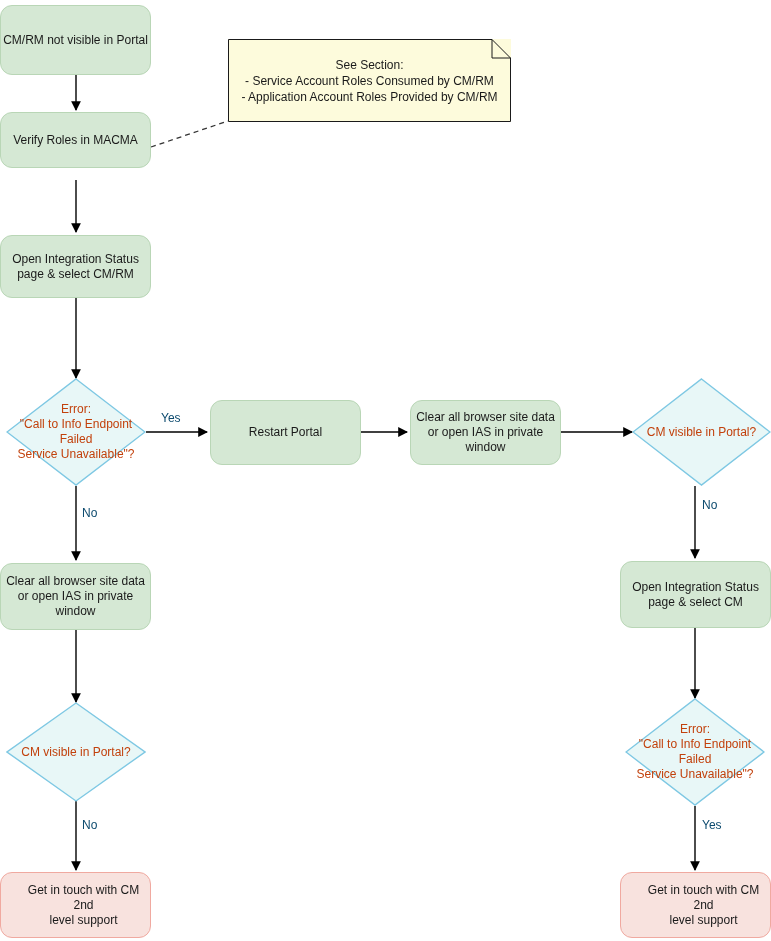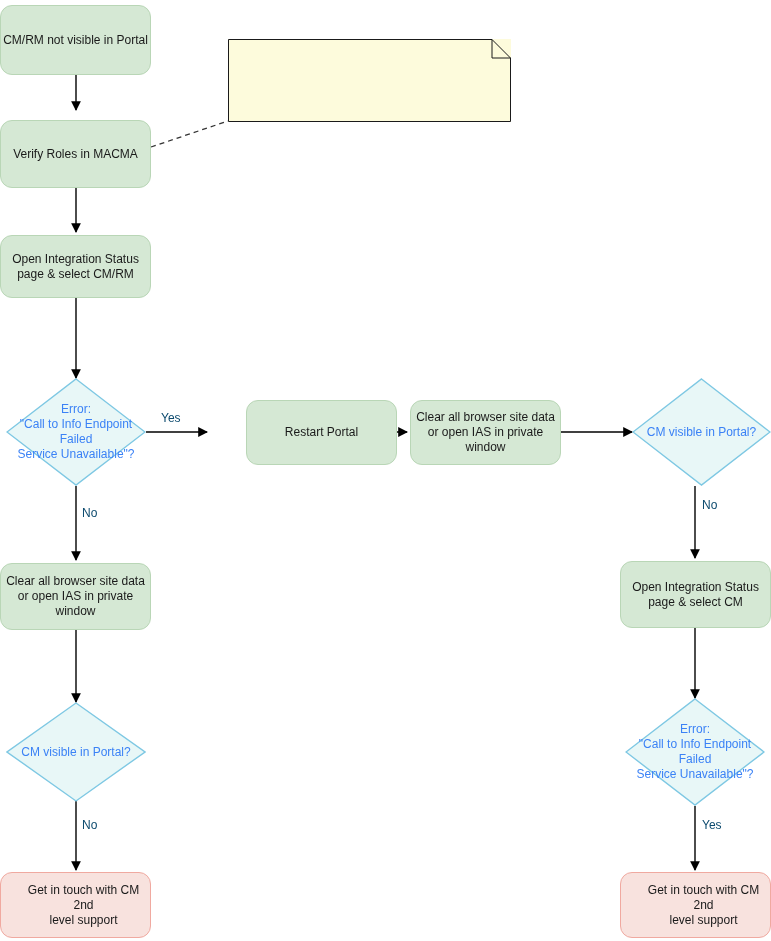--- a/index.html
+++ b/index.html
@@ -48,21 +48,21 @@
     position: absolute;
     left: 0; top: 0;
     width: 100%; height: 100%;
   }
   .diamond-label {
     position: relative;
     z-index: 2;
     text-align: center;
     font-size: 12px;
     line-height: 15px;
-    color: #3b82f6;
+    color: #c2410c;
     white-space: pre-line;
     width: 200px;
   }
   .note {
     position: absolute;
     box-sizing: border-box;
     background: #fdfbdc;
     font-size: 12px;
     line-height: 16px;
     color: #1a1a1a;
@@ -134,39 +134,39 @@
       <line x1="76" y1="800" x2="76" y2="870"></line>
     </g>
 
     <line x1="151" y1="147" x2="228" y2="121" stroke="#333333" stroke-width="1.3" stroke-dasharray="5,4" fill="none"></line>
   </svg>
 
   <div class="node proc" style="left:0px; top:5px; width:151px; height:70px;">
     <span>CM/RM not visible in Portal</span>
   </div>
 
-  <div class="node proc" style="left:0px; top:112px; width:151px; height:68px;margin-top:8px;">
+  <div class="node proc" style="left:0px; top:112px; width:151px; height:56px;">
     <span>Verify Roles in MACMA</span>
   </div>
 
   <div class="node proc" style="left:0px; top:235px; width:151px; height:63px;">
     <span>Open Integration Status
 page &amp; select CM/RM</span>
   </div>
 
   <div class="diamond-wrap" style="left:6px; top:378px; width:140px; height:108px;">
     <svg class="diamond-shape" viewBox="0 0 140 108" preserveAspectRatio="none">
       <polygon points="70,1 139,54 70,107 1,54" fill="#e8f7f7" stroke="#7ec8e3" stroke-width="1.4"></polygon>
     </svg>
     <div class="diamond-label">Error:
 "Call to Info Endpoint Failed
 Service Unavailable"?</div>
   </div>
 
-  <div class="node proc" style="left:210px; top:400px; width:151px; height:65px;margin-left:36px;">
+  <div class="node proc" style="left:210px; top:400px; width:151px; height:65px;">
     <span>Restart Portal</span>
   </div>
 
   <div class="node proc" style="left:410px; top:400px; width:151px; height:65px;">
     <span>Clear all browser site data
 or open IAS in private
 window</span>
   </div>
 
   <div class="diamond-wrap" style="left:632px; top:378px; width:139px; height:108px;">
@@ -211,20 +211,23 @@
   <div class="node term" style="left:0px; top:872px; width:151px; height:66px;">
     <span>Get in touch with CM 2nd
 level support</span>
   </div>
 
   <div class="note" style="left:228px; top:39px; width:283px; height:83px;">
     <svg class="note-svg" width="283" height="83" viewBox="0 0 283 83">
       <path d="M 0.5 0.5 L 264 0.5 L 282.5 19 L 282.5 82.5 L 0.5 82.5 Z" fill="#fdfbdc" stroke="#1a1a1a" stroke-width="1"></path>
       <path d="M 264 0.5 L 264 19 L 282.5 19" fill="none" stroke="#1a1a1a" stroke-width="1"></path>
     </svg>
+    <div class="note-text">See Section:
+- Service Account Roles Consumed by CM/RM
+- Application Account Roles Provided by CM/RM</div>
   </div>
 
   <div class="edge-label" style="left:161px; top:411px;">
     <span>Yes</span>
   </div>
 
   <div class="edge-label" style="left:82px; top:506px;">
     <span>No</span>
   </div>
 

